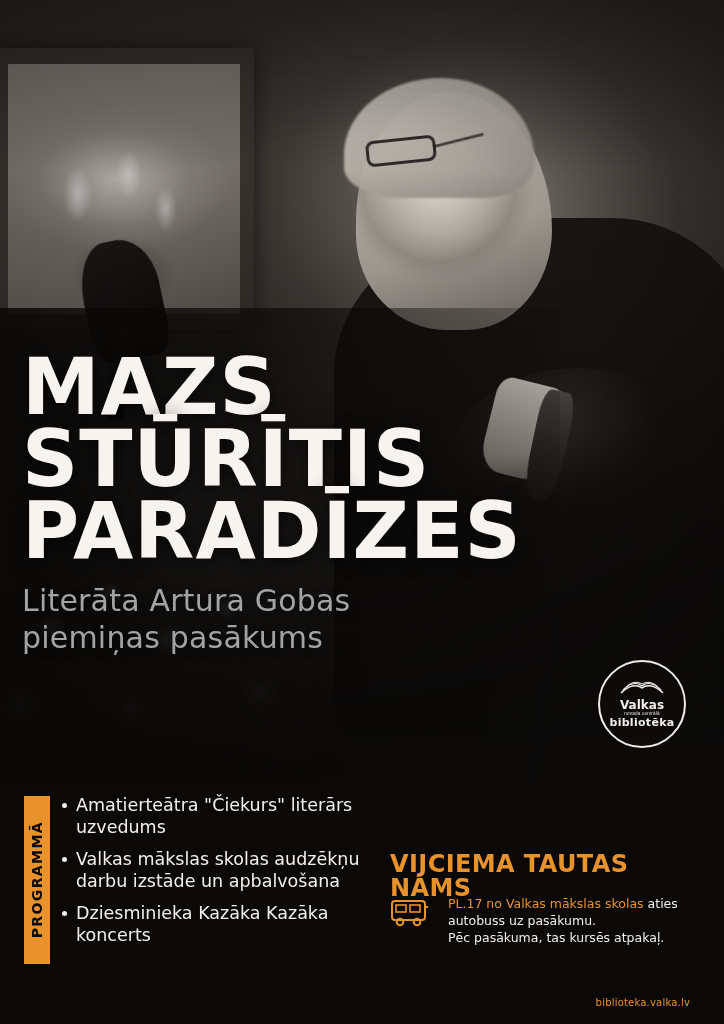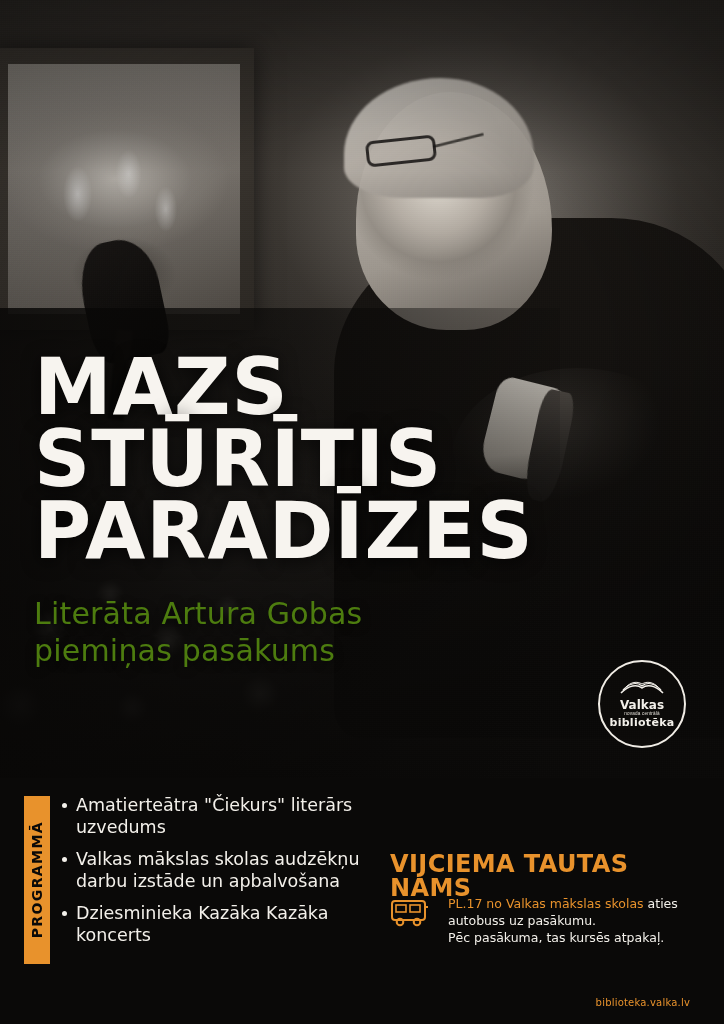--- a/index.html
+++ b/index.html
@@ -183,40 +183,40 @@
   .title-scrim {
     position: absolute;
     left: 0; bottom: 0;
     width: 560px; height: 470px;
     background: linear-gradient(100deg, rgba(8,7,6,0.86) 0%, rgba(8,7,6,0.62) 48%, rgba(8,7,6,0.0) 100%);
   }
 
   
   .title-block {
     position: absolute;
-    left: 34px;
+    left: 22px;
     top: 352px;
     width: 560px;
   }
   .title-line {
     font-family: "DejaVu Sans", sans-serif;
     font-weight: bold;
     font-size: 78px;
     line-height: 0.92;
     letter-spacing: 1px;
     color: #f7f4ef;
     text-transform: uppercase;
     text-shadow: 0 3px 18px rgba(0,0,0,0.75);
   }
   .subtitle {
-    margin-top: 29px;
+    margin-top: 16px;
     font-family: "DejaVu Sans", sans-serif;
     font-size: 30px;
     line-height: 1.22;
-    color: #4d7c0f;
+    color: #a3a3a3;
     font-weight: 400;
     letter-spacing: 0.2px;
     text-shadow: 0 2px 10px rgba(0,0,0,0.6);
   }
 
   
   .logo {
     position: absolute;
     right: 38px;
     top: 660px;

